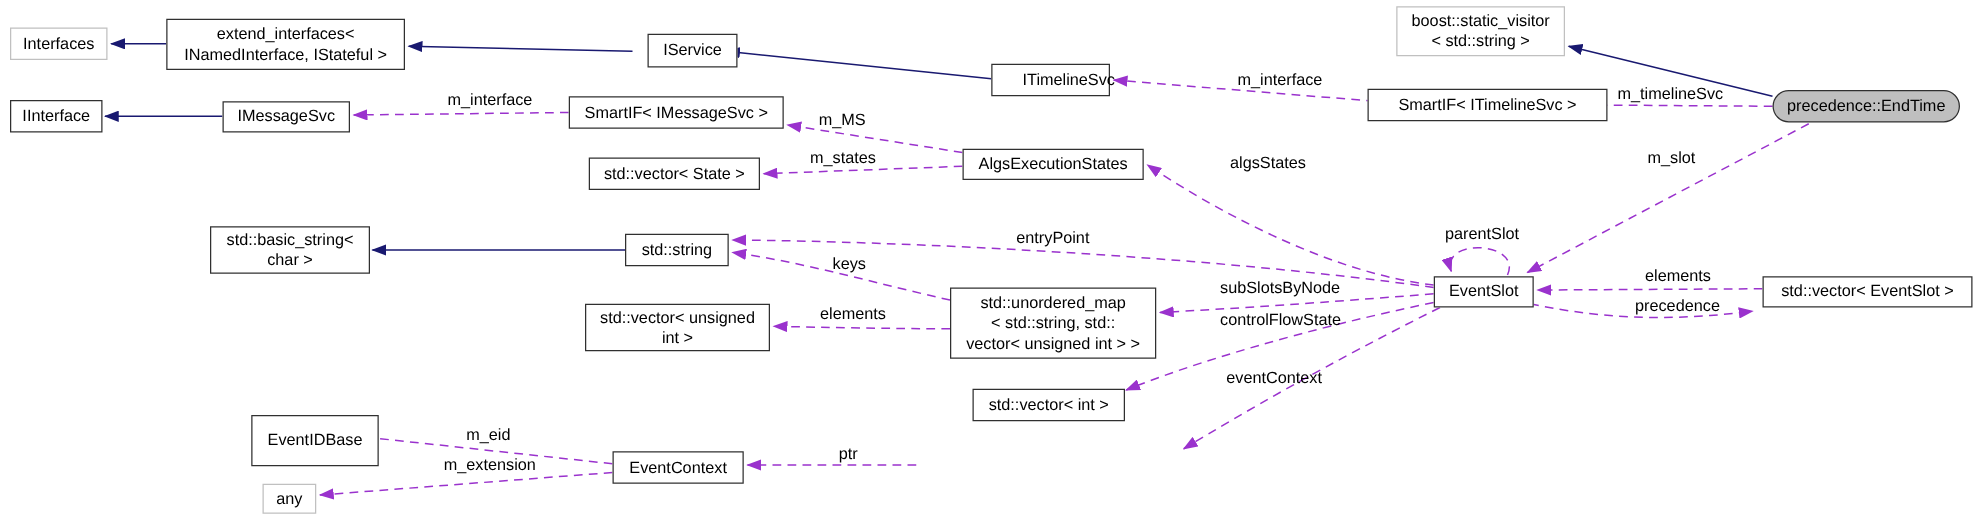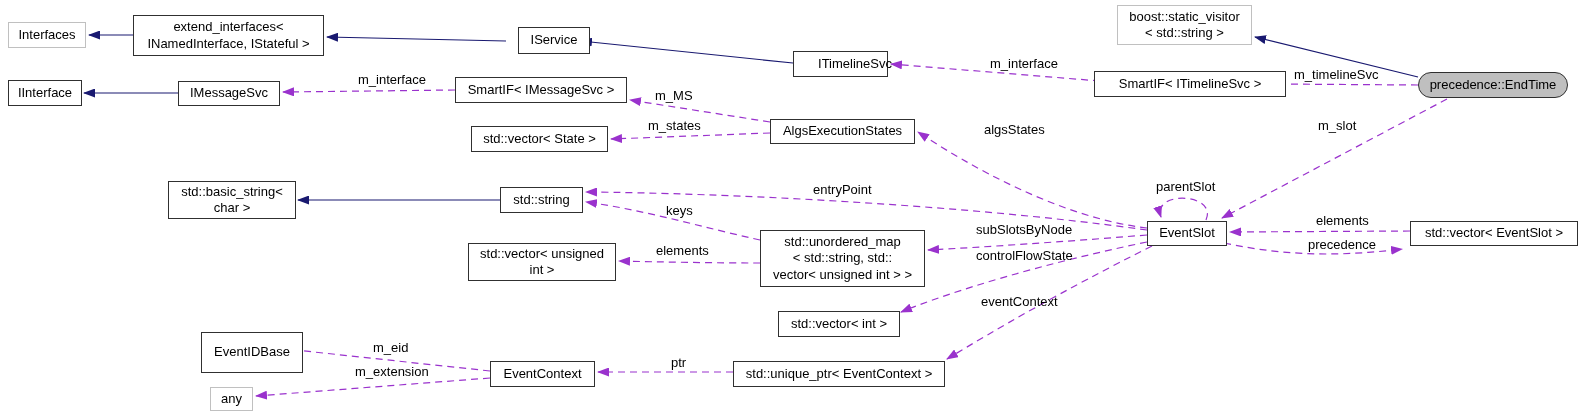--- a/index.html
+++ b/index.html
@@ -97,21 +97,20 @@
 int &gt;</div>
   <div class="node" style="left:760px; top:230px; width:165px; height:57px;">std::unordered_map
 &lt; std::string, std::
 vector&lt; unsigned int &gt; &gt;</div>
   <div class="node" style="left:1147px; top:221px; width:80px; height:25px;">EventSlot</div>
   <div class="node" style="left:1410px; top:221px; width:168px; height:25px;">std::vector&lt; EventSlot &gt;</div>
   <div class="node" style="left:778px; top:311px; width:122px; height:26px;">std::vector&lt; int &gt;</div>
   <div class="node" style="left:181px; top:332px; width:102px; height:41px;margin-left:20px;">EventIDBase</div>
   <div class="node muted" style="left:210px; top:387px; width:43px; height:24px;">any</div>
   <div class="node" style="left:490px; top:361px; width:105px; height:26px;">EventContext</div>
-  <div class="node" style="left:733px; top:361px; width:212px; height:26px;">std::unique_ptr&lt; EventContext &gt;</div>
 
   <div class="edge-label" style="left:358px; top:72px;">m_interface</div>
   <div class="edge-label" style="left:655px; top:88px;">m_MS</div>
   <div class="edge-label" style="left:648px; top:118px;">m_states</div>
   <div class="edge-label" style="left:990px; top:56px;">m_interface</div>
   <div class="edge-label" style="left:1294px; top:67px;">m_timelineSvc</div>
   <div class="edge-label" style="left:1318px; top:118px;">m_slot</div>
   <div class="edge-label" style="left:984px; top:122px;">algsStates</div>
   <div class="edge-label" style="left:813px; top:182px;">entryPoint</div>
   <div class="edge-label" style="left:666px; top:203px;">keys</div>

